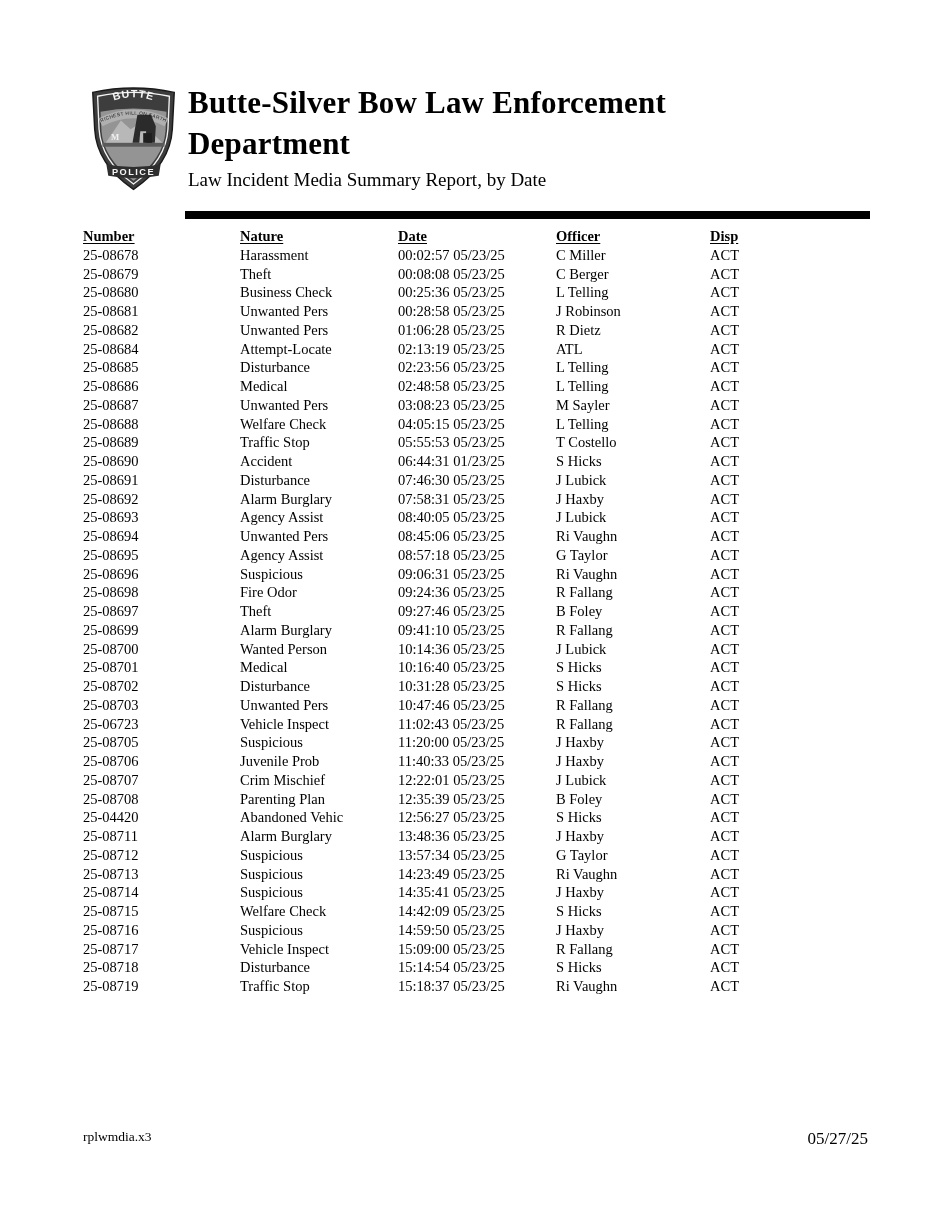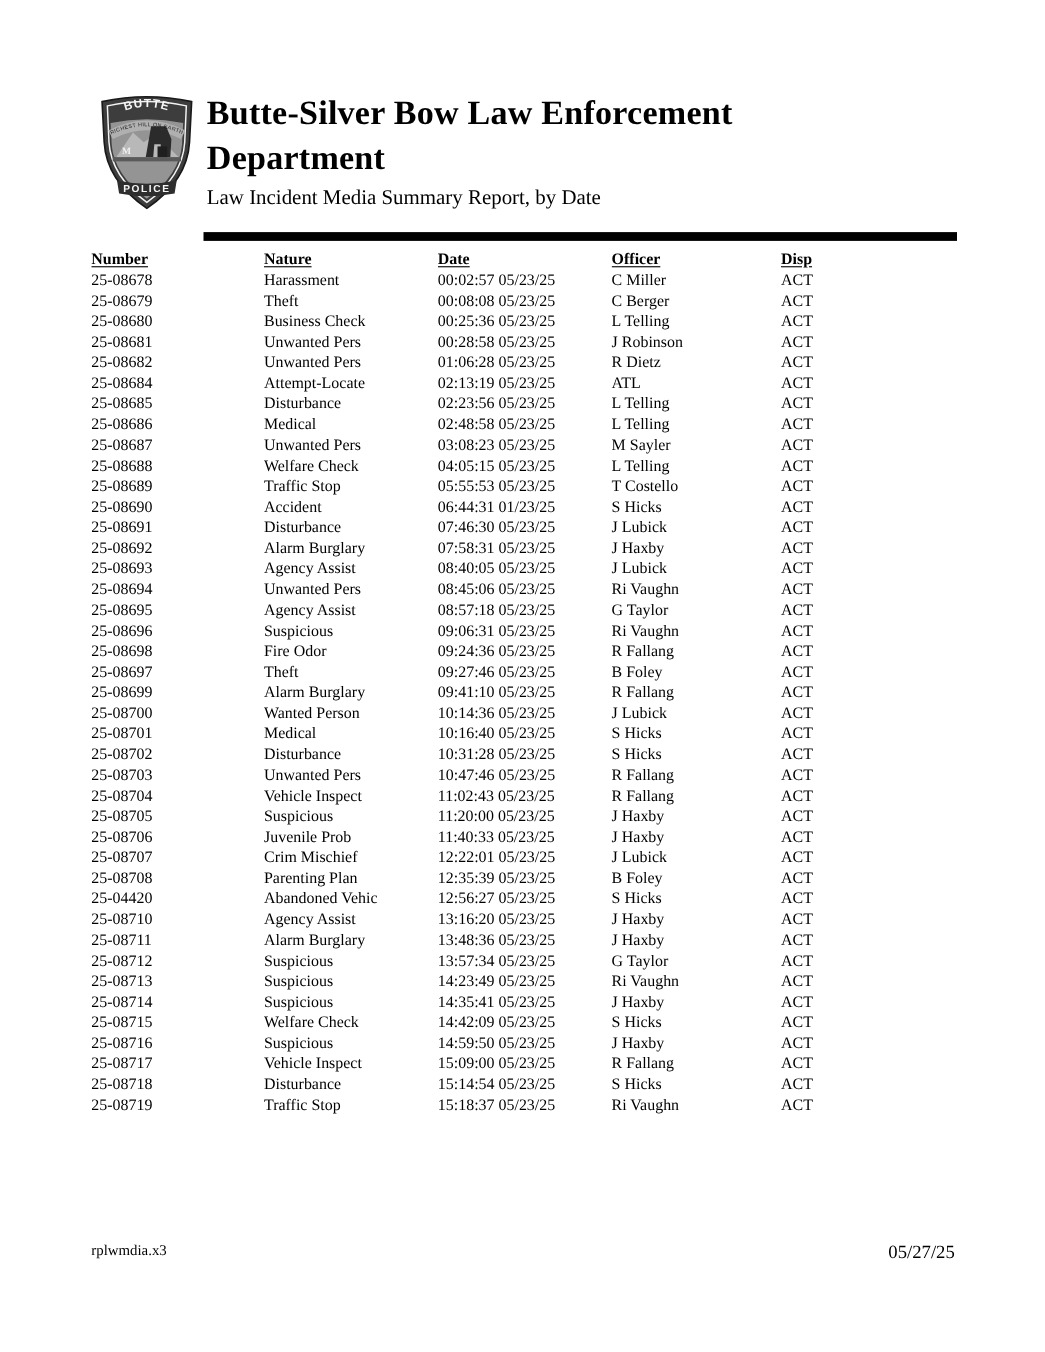--- a/index.html
+++ b/index.html
@@ -323,21 +323,21 @@
           <td>ACT</td>
         </tr>
         <tr>
           <td>25-08703</td>
           <td>Unwanted Pers</td>
           <td>10:47:46 05/23/25</td>
           <td>R Fallang</td>
           <td>ACT</td>
         </tr>
         <tr>
-          <td>25-08704</td>
+          <td>25-06723</td>
           <td>Vehicle Inspect</td>
           <td>11:02:43 05/23/25</td>
           <td>R Fallang</td>
           <td>ACT</td>
         </tr>
         <tr>
           <td>25-08705</td>
           <td>Suspicious</td>
           <td>11:20:00 05/23/25</td>
           <td>J Haxby</td>
@@ -365,27 +365,20 @@
           <td>ACT</td>
         </tr>
         <tr>
           <td>25-04420</td>
           <td>Abandoned Vehic</td>
           <td>12:56:27 05/23/25</td>
           <td>S Hicks</td>
           <td>ACT</td>
         </tr>
         <tr>
-          <td>25-08710</td>
-          <td>Agency Assist</td>
-          <td>13:16:20 05/23/25</td>
-          <td>J Haxby</td>
-          <td>ACT</td>
-        </tr>
-        <tr>
           <td>25-08711</td>
           <td>Alarm Burglary</td>
           <td>13:48:36 05/23/25</td>
           <td>J Haxby</td>
           <td>ACT</td>
         </tr>
         <tr>
           <td>25-08712</td>
           <td>Suspicious</td>
           <td>13:57:34 05/23/25</td>

